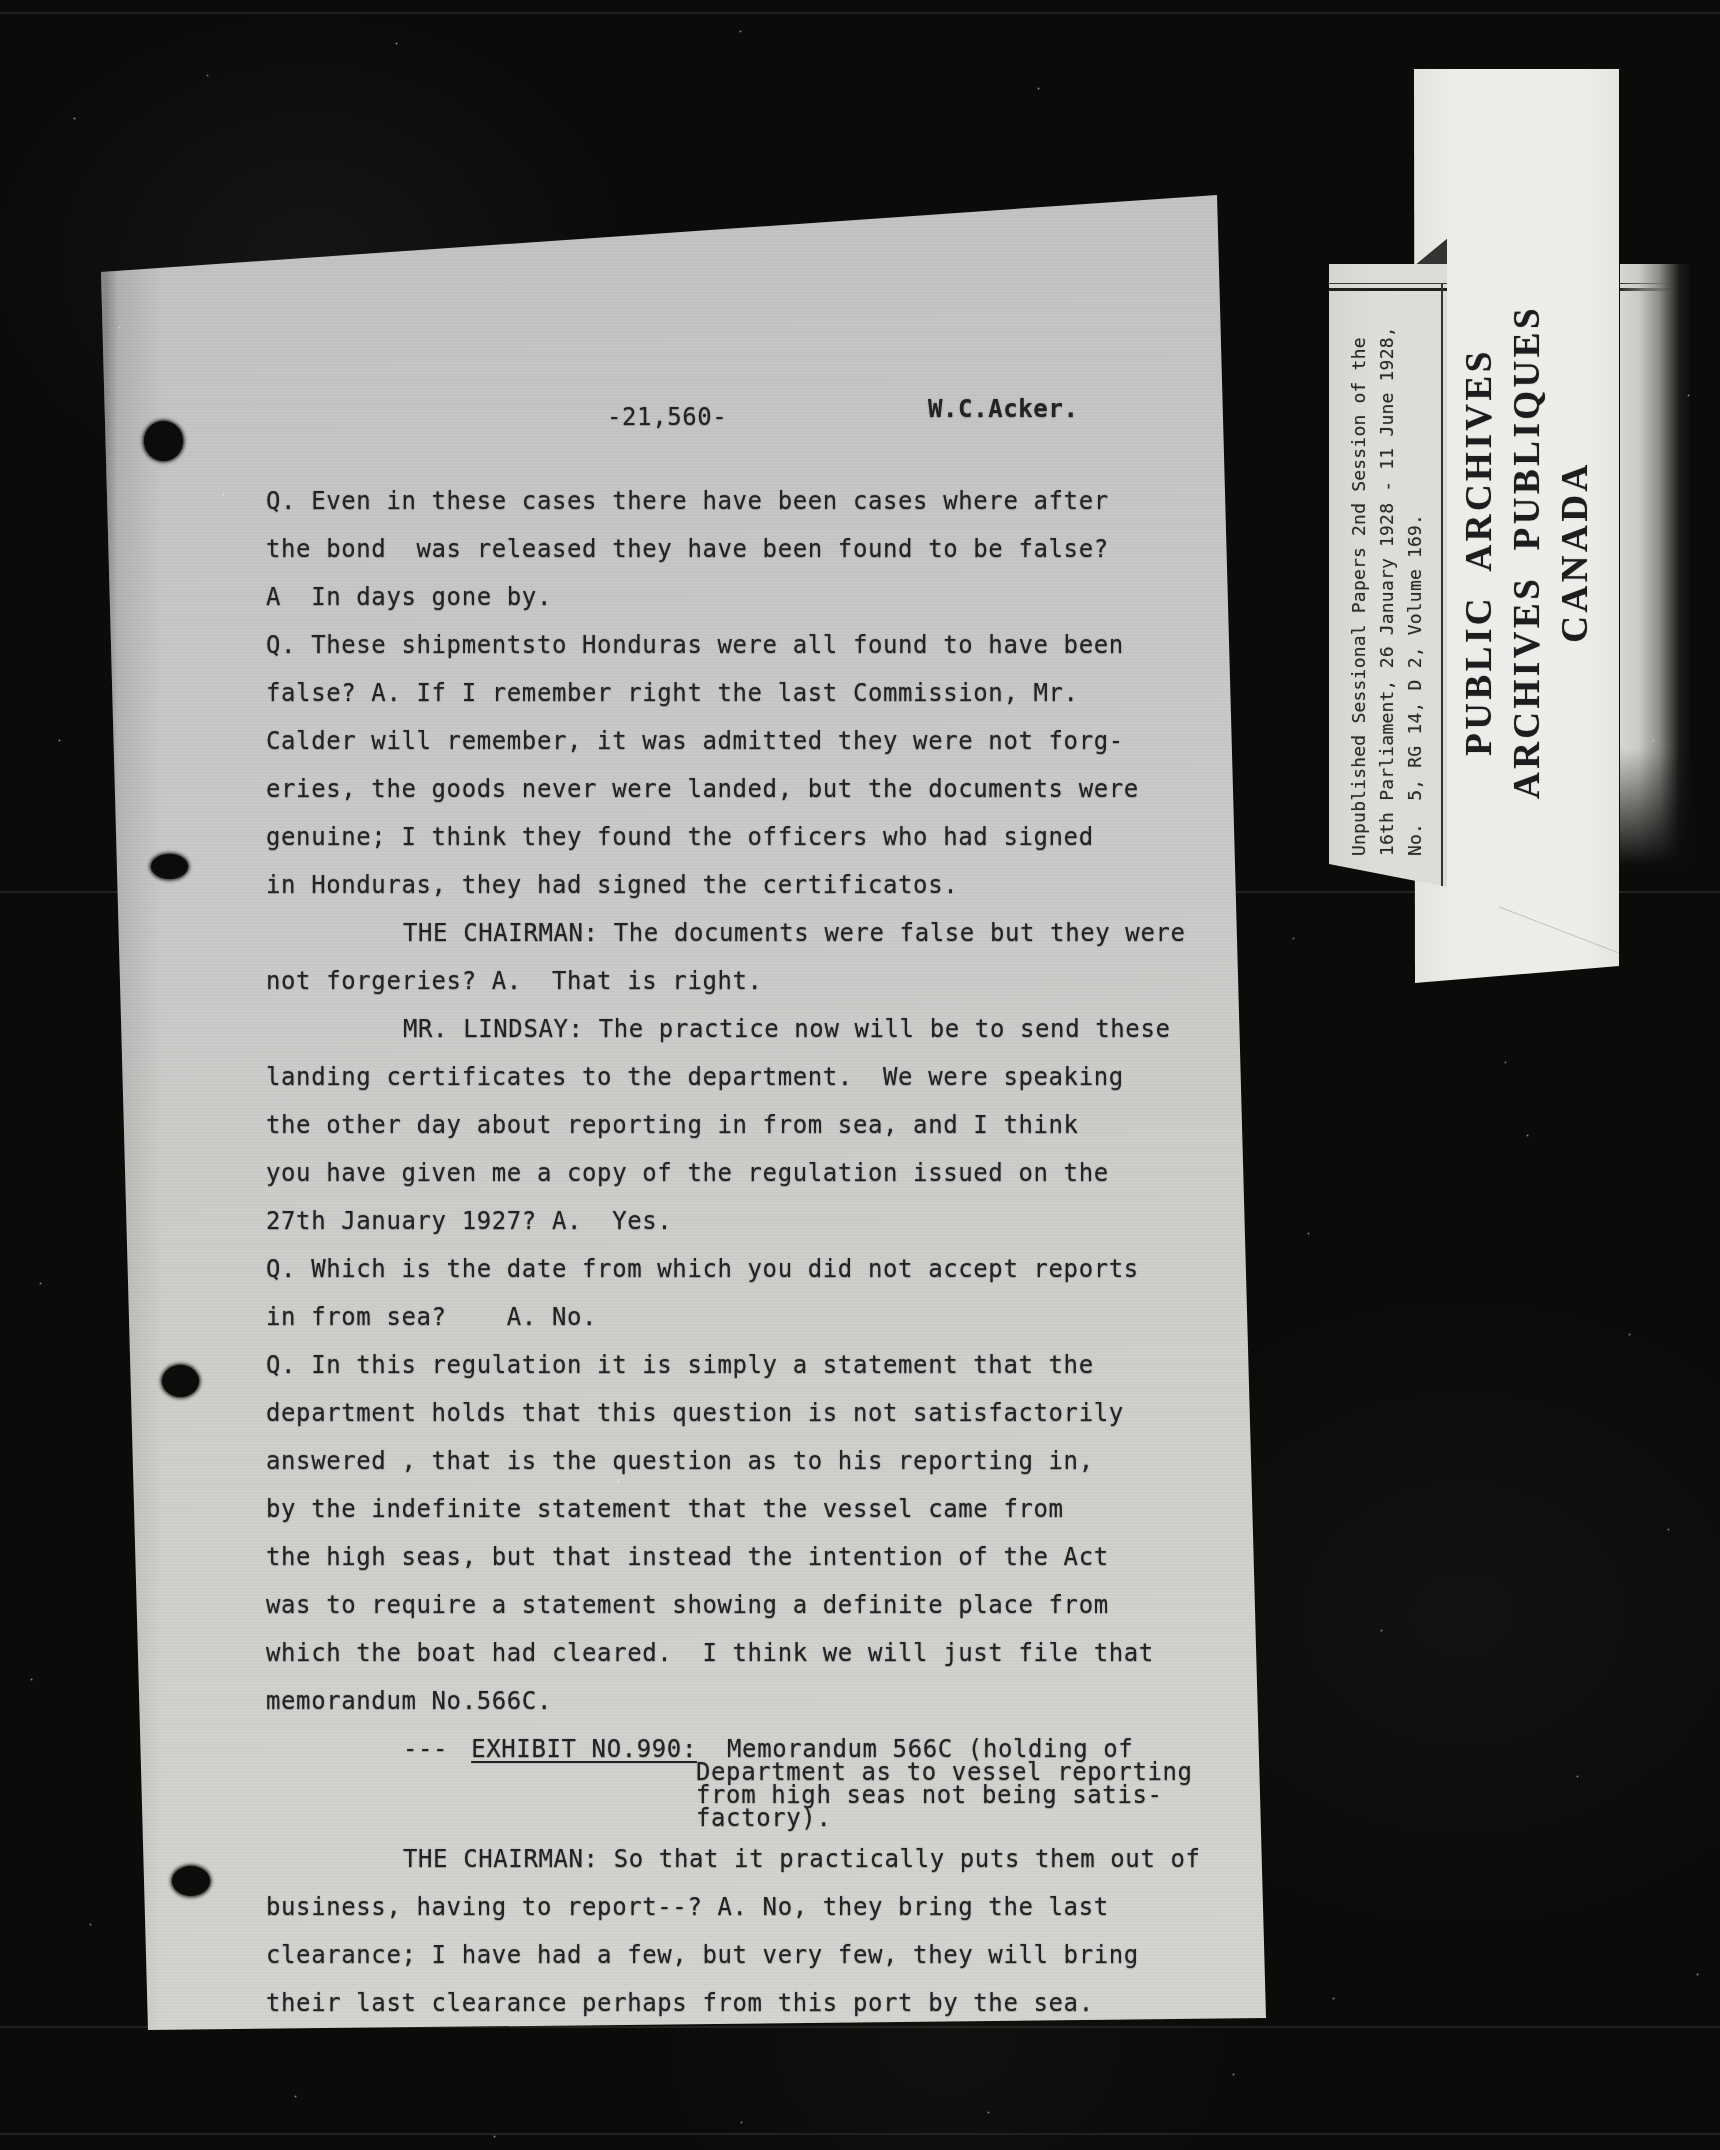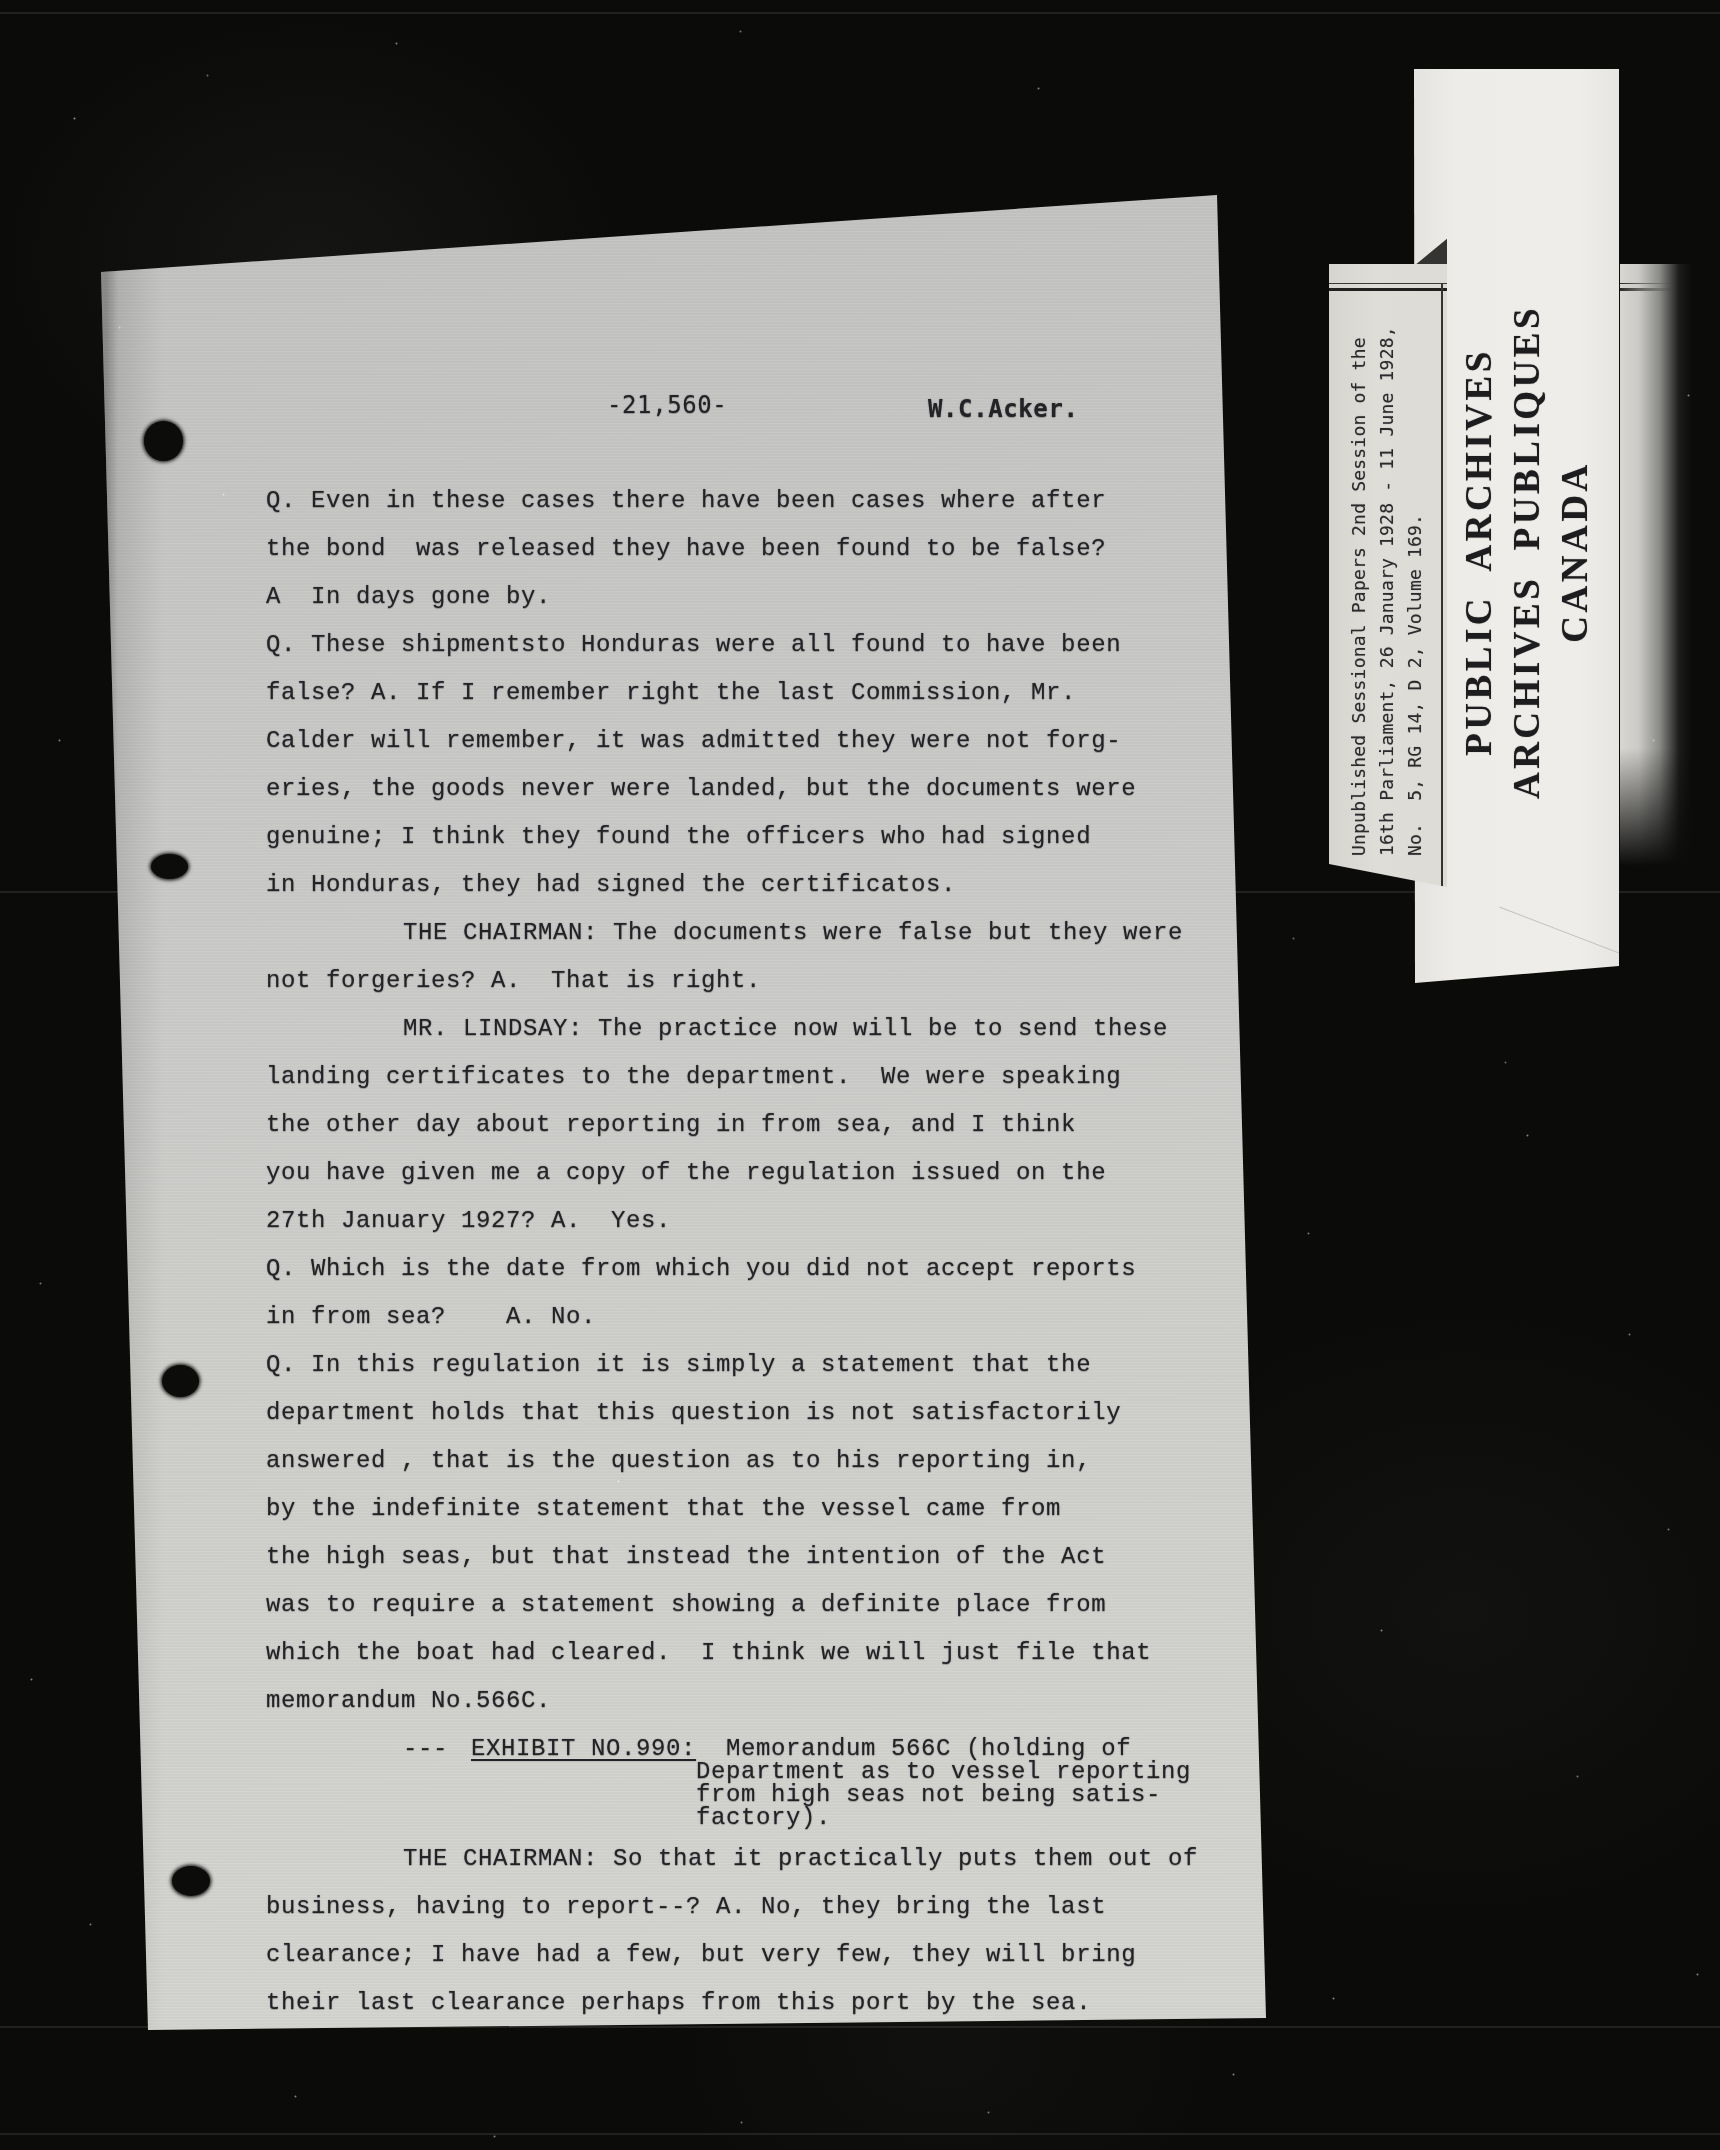--- a/index.html
+++ b/index.html
@@ -22,23 +22,23 @@
       linear-gradient(90deg, rgba(0,0,0,.30) 0 106px, rgba(0,0,0,.10) 118px, rgba(0,0,0,0) 163px),
       linear-gradient(175deg,#c1c2c0 0%,#c8c9c7 30%,#cfd0cc 62%,#d6d6d2 100%);
   }
   .hole{position:absolute;border-radius:50%;background:#0c0c0b;box-shadow:0 0 3.5px 1.5px rgba(8,8,8,.85);}
   #transcript{
     position:absolute;left:266px;top:345px;width:937px;
     color:#232327;font-size:24px;letter-spacing:0.6px;line-height:1;white-space:pre;
     text-shadow:0 0 1.5px rgba(35,35,40,.42), 0 0.5px 0 rgba(35,35,40,.22);
   }
   .hdr{position:relative;height:48px;}
-  .hdr .pageno{position:absolute;left:341px;top:0;}
+  .hdr .pageno{position:absolute;left:341px;top:12px;}
   .hdr .witness{position:absolute;left:662px;top:4px;font-weight:bold;}
-  .ln{white-space:pre;font-family:Liberation Mono, monospace;}
+  .ln{white-space:pre;}
   .body{height:48px;}
   .tight{height:23px;}
   .gap{margin-top:18px;}
   .flush{padding-left:0;}
   .para{padding-left:137px;}
   .hang{padding-left:430px;}
   .u{text-decoration:underline;text-underline-offset:3.5px;text-decoration-thickness:1.5px;margin-left:8px;}
   
   #card{
     position:absolute;left:1414px;top:69px;width:205px;height:914px;

